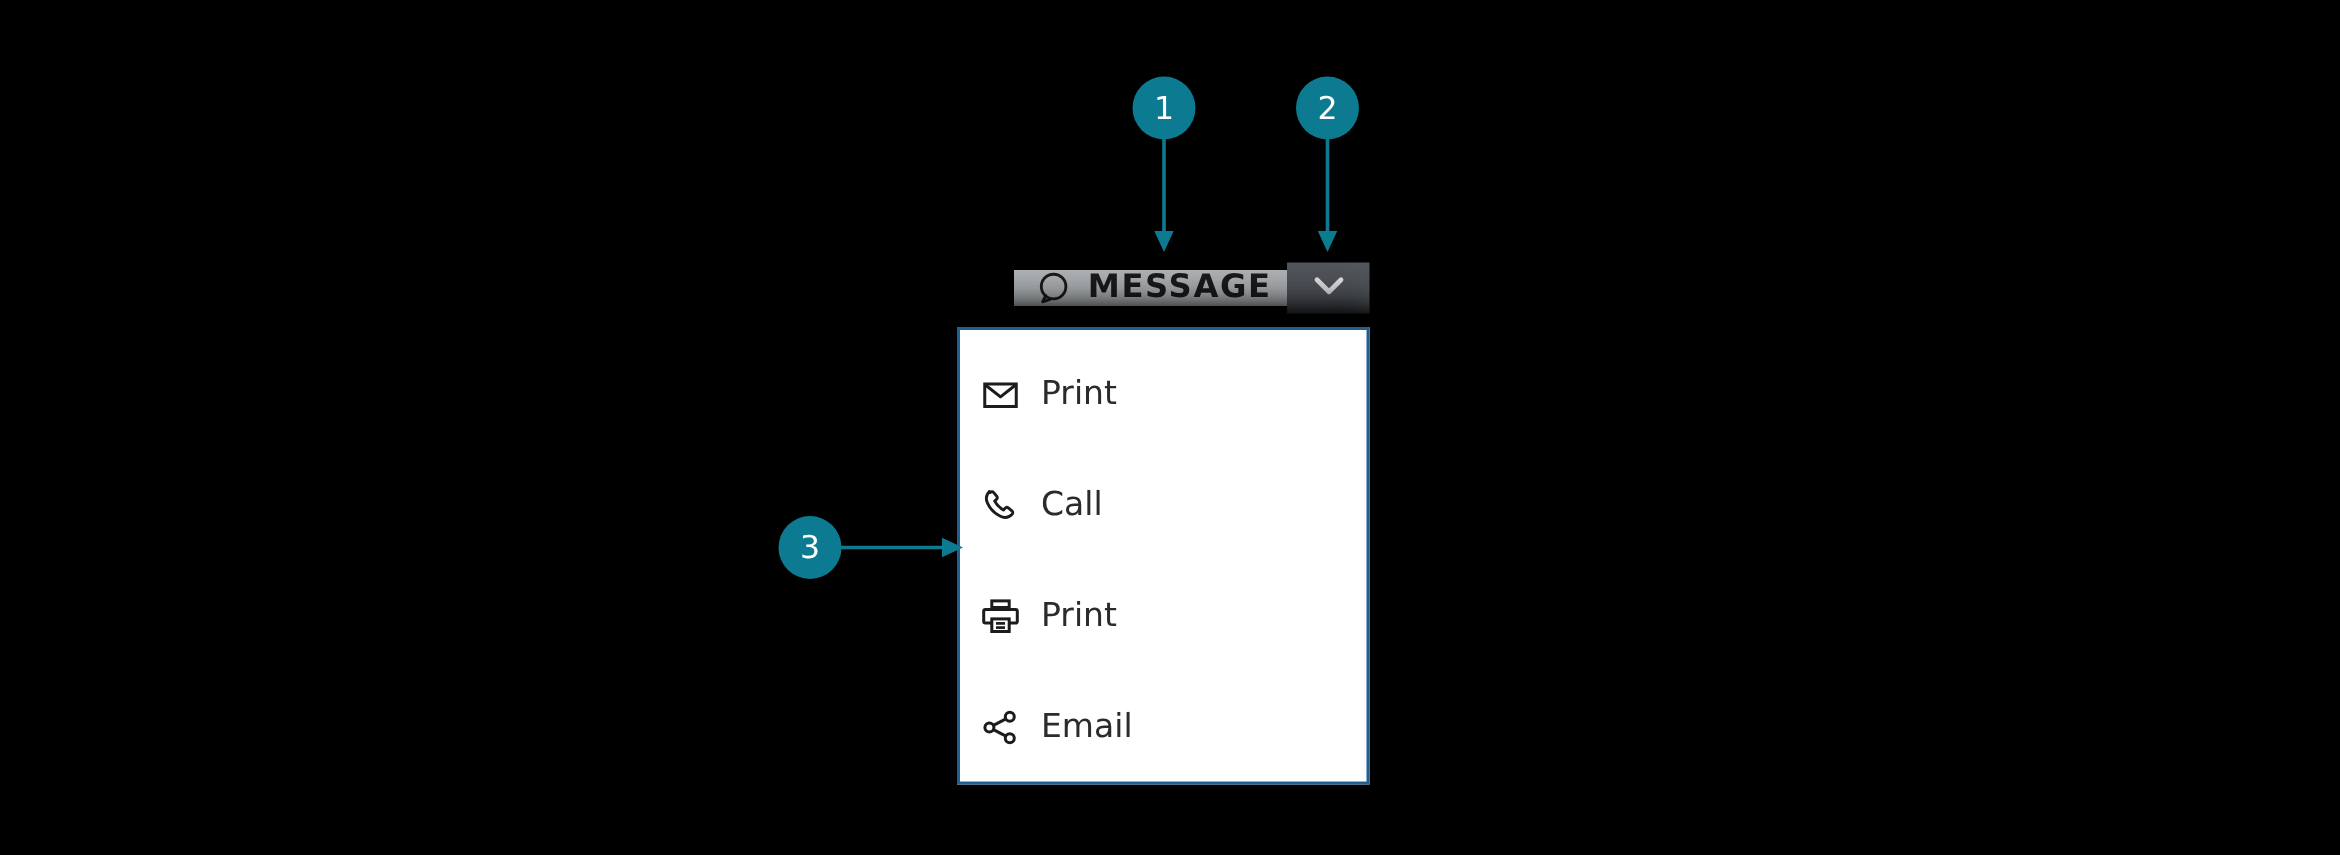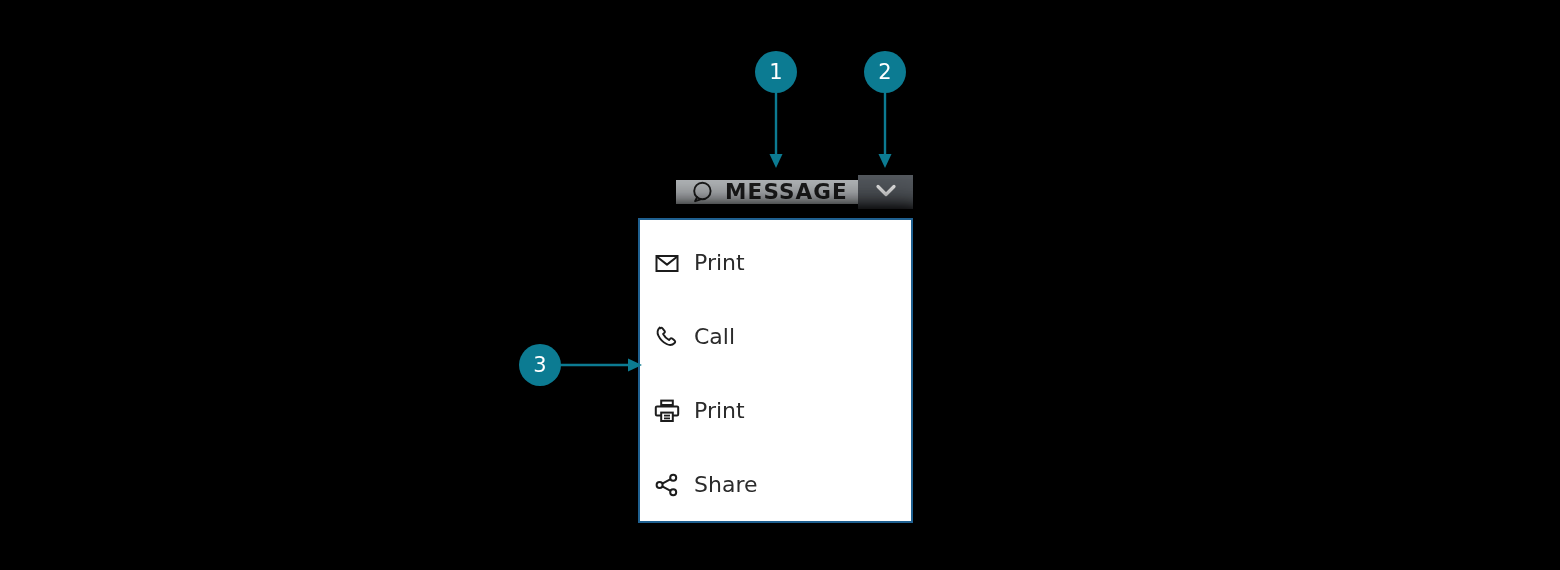--- a/index.html
+++ b/index.html
@@ -230,17 +230,17 @@
     <div class="menu-item" style="top:241px;">
       <span class="menu-icon">
         <svg width="26" height="26" viewBox="0 0 26 26" fill="none">
           <circle cx="19.2" cy="5.8" r="3.0" stroke="#1c1c1c" stroke-width="2"></circle>
           <circle cx="19.2" cy="20.2" r="3.0" stroke="#1c1c1c" stroke-width="2"></circle>
           <circle cx="5.6" cy="13.0" r="3.0" stroke="#1c1c1c" stroke-width="2"></circle>
           <line x1="8.3" y1="11.6" x2="16.6" y2="7.2" stroke="#1c1c1c" stroke-width="2"></line>
           <line x1="8.3" y1="14.4" x2="16.6" y2="18.8" stroke="#1c1c1c" stroke-width="2"></line>
         </svg>
       </span>
-      <span class="menu-label">Share</span>
+      <span class="menu-label">Email</span>
     </div>
 
   </div>
 </div>
 
 </body></html>

